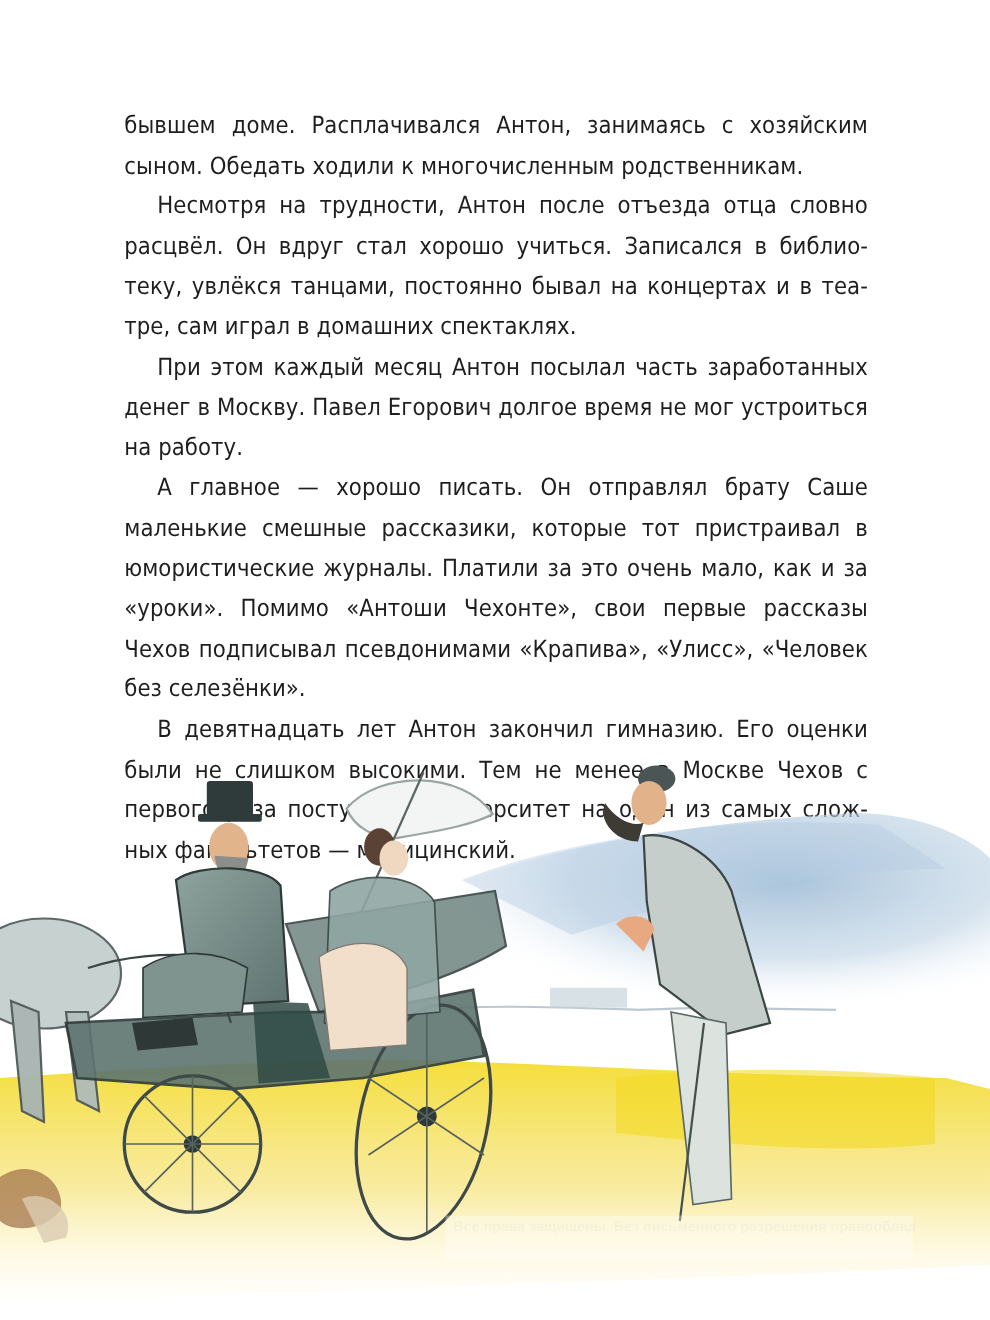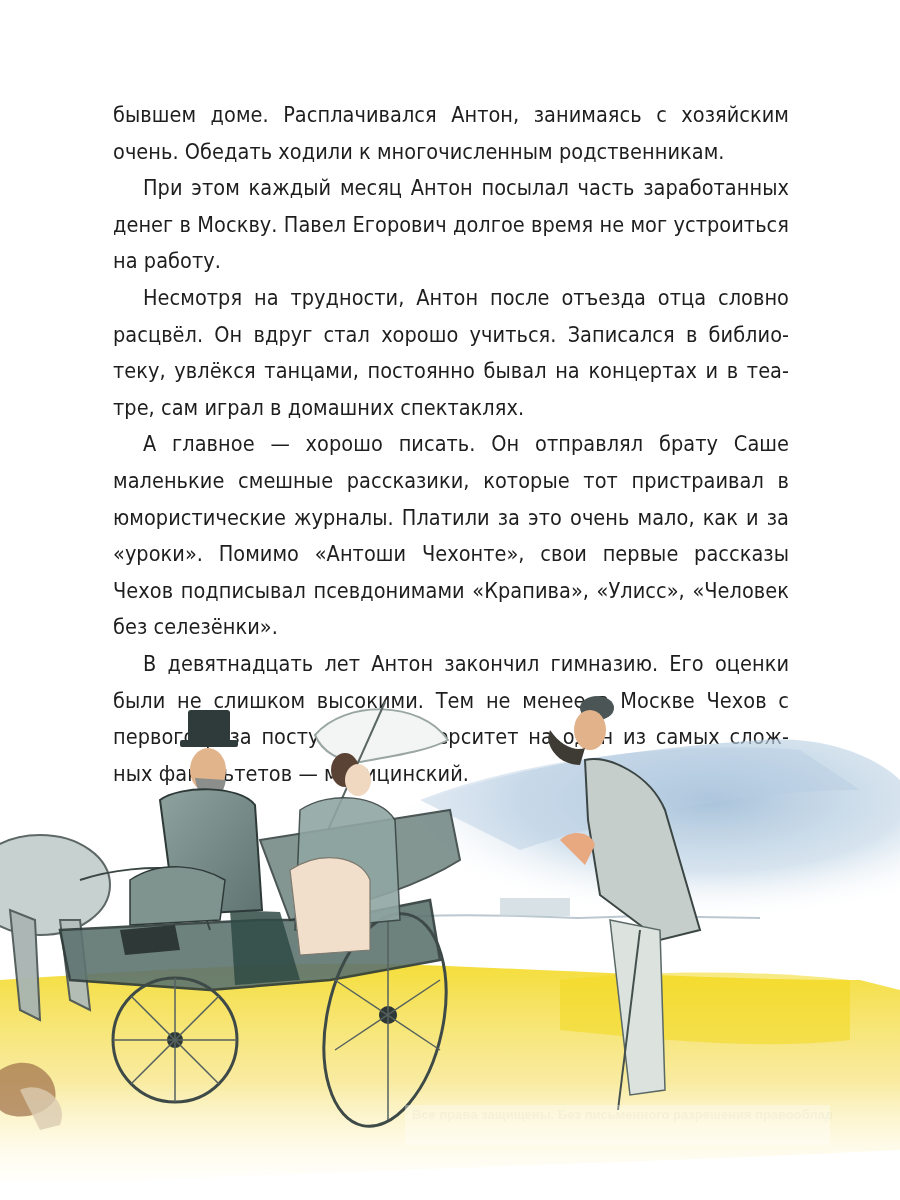--- a/index.html
+++ b/index.html
@@ -59,23 +59,23 @@
       white-space: nowrap;
       overflow: hidden;
     }
   </style>
 </head>
 <body>
 
 <div class="page">
 
   <div class="text-block">
-    <p class="first">бывшем доме. Расплачивался Антон, занимаясь с хозяйским очень. Обедать ходили к многочисленным родственникам.</p>
+    <p class="first">бывшем доме. Расплачивался Антон, занимаясь с хозяйским сыном. Обедать ходили к многочисленным родственникам.</p>
+    <p>Несмотря на трудности, Антон после отъезда отца словно расцвёл. Он вдруг стал хорошо учиться. Записался в библио­теку, увлёкся танцами, постоянно бывал на концертах и в теа­тре, сам играл в домашних спектаклях.</p>
     <p>При этом каждый месяц Антон посылал часть заработанных денег в Москву. Павел Егорович долгое время не мог устро­иться на работу.</p>
-    <p>Несмотря на трудности, Антон после отъезда отца словно расцвёл. Он вдруг стал хорошо учиться. Записался в библио­теку, увлёкся танцами, постоянно бывал на концертах и в теа­тре, сам играл в домашних спектаклях.</p>
     <p>А главное — хорошо писать. Он отправлял брату Саше малень­кие смешные рассказики, которые тот пристраивал в юмори­стические журналы. Платили за это очень мало, как и за «уро­ки». Помимо «Антоши Чехонте», свои первые рассказы Чехов подписывал псевдонимами «Крапива», «Улисс», «Человек без селезёнки».</p>
     <p>В девятнадцать лет Антон закончил гимназию. Его оцен­ки были не слишком высокими. Тем не менее в Москве Чехов с первого раза поступил в университет на один из самых слож­ных факультетов — медицинский.</p>
   </div>
 
   <svg class="illustration" viewBox="0 0 900 520" xmlns="http://www.w3.org/2000/svg">
     <defs>
       <radialGradient id="skyg" cx="0.65" cy="0.3" r="0.6">
         <stop offset="0" stop-color="#9fbcd6" stop-opacity="0.9"></stop>
         <stop offset="0.6" stop-color="#bcd2e4" stop-opacity="0.6"></stop>
         <stop offset="1" stop-color="#ffffff" stop-opacity="0"></stop>

